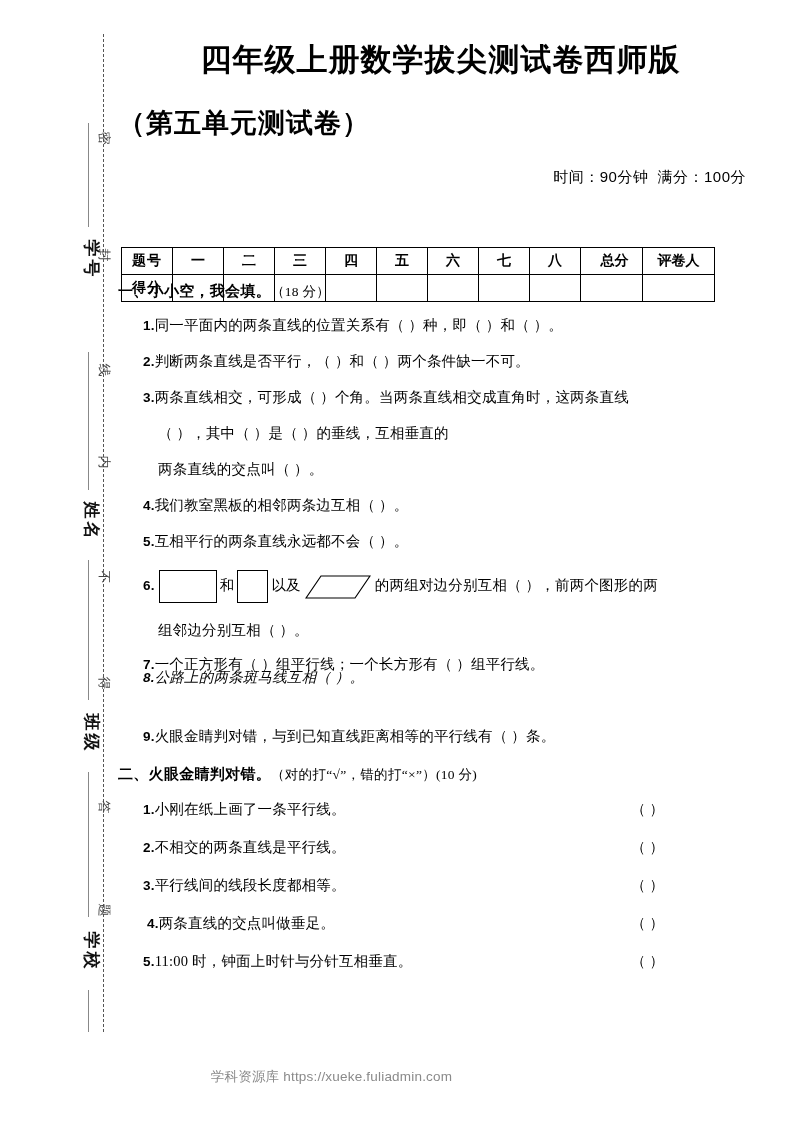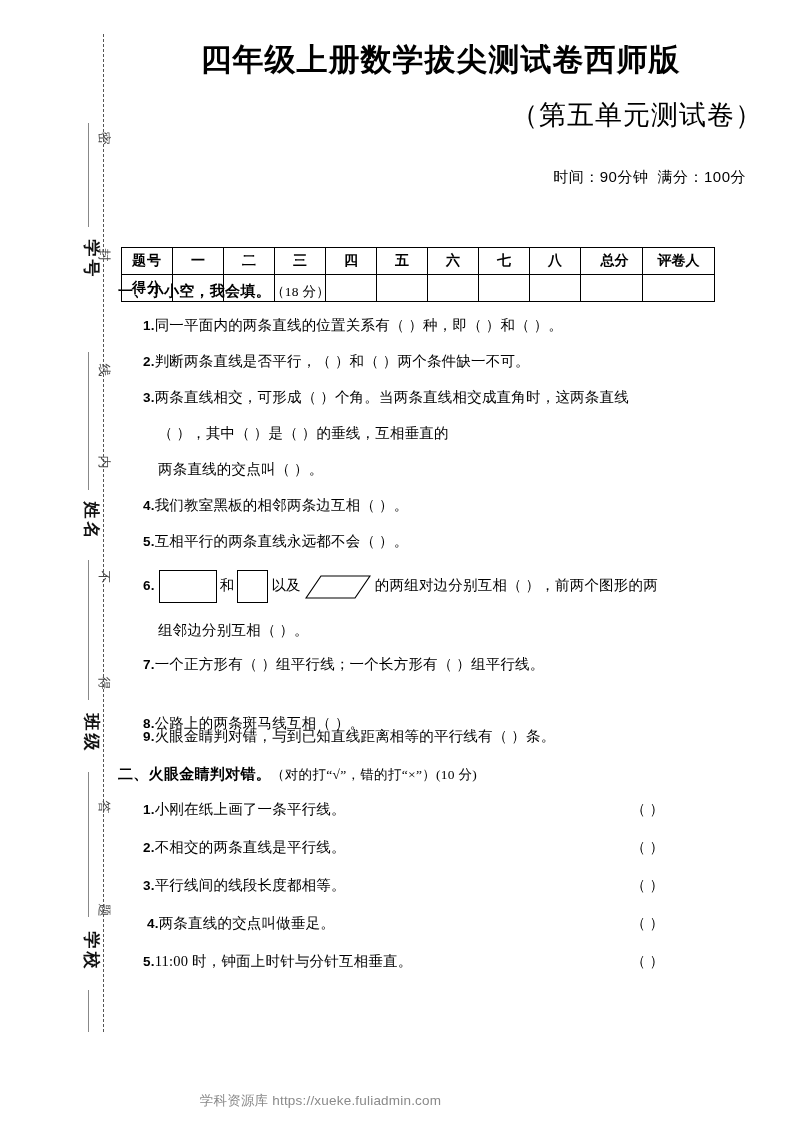--- a/index.html
+++ b/index.html
@@ -81,25 +81,25 @@
     text-align: center;
     font-size: 31px;
     font-weight: bold;
     letter-spacing: 1px;
     line-height: 44px;
     font-family: "Liberation Sans", "DejaVu Sans", sans-serif;
   }
   .paper-subtitle {
     position: absolute;
     left: 0;
-    top: 96px;
+    top: 104px;
     width: 645px;
-    text-align: right;
+    text-align: left;
     font-size: 27px;
-    font-weight: normal;
+    font-weight: bold;
     letter-spacing: 1px;
     line-height: 38px;
     font-family: "Liberation Sans", "DejaVu Sans", sans-serif;
   }
   .exam-meta {
     position: absolute;
     right: 47px;
     top: 168px;
     font-size: 15px;
     font-family: "Liberation Sans", "DejaVu Sans", sans-serif;
@@ -180,29 +180,28 @@
   }
   .fig-para {
     width: 66px;
     height: 24px;
     margin: 0 4px;
   }
 
   
   #footer-credit {
     position: absolute;
-    left: 0;
+    left: 11px;
     top: 1068px;
     width: 641px;
     text-align: center;
     font-size: 13.5px;
     color: #8a8a8a;
     font-family: "Liberation Sans", "DejaVu Sans", sans-serif;
     letter-spacing: 0.2px;
-    margin-top: 24px;
   }
 </style>
 </head>
 <body>
 
 <div id="seal-margin">
   <div class="seal-dashed-line"></div>
 
   <div class="seal-char" style="top:131px;">密</div>
   <div class="seal-char" style="top:248px;">封</div>
@@ -306,21 +305,21 @@
         </svg></span><span>的两组对边分别互相（            ），前两个图形的两</span>
   </div>
   <div class="qline" style="left:40px; top:613px;margin-top:8px;">
     <span>组邻边分别互相（            ）。</span>
   </div>
 
   <div class="qline" style="left:25px; top:655px;">
     <span class="qnum">7.</span><span>一个正方形有（            ）组平行线；一个长方形有（            ）组平行线。</span>
   </div>
 
-  <div class="qline" style="left:25px; top:714px;">
+  <div class="qline" style="left:25px; top:668px;font-style:italic;">
     <span class="qnum">8.</span><span>公路上的两条斑马线互相（            ）。</span>
   </div>
 
   <div class="qline" style="left:25px; top:727px;">
     <span class="qnum">9.</span><span>火眼金睛判对错，与到已知直线距离相等的平行线有（            ）条。</span>
   </div>
 
   <div class="section-head" style="left:0px; top:765px;">
     <span>二、火眼金睛判对错。</span><span class="points">（对的打“√”，错的打“×”）(10 分)</span>
   </div>

